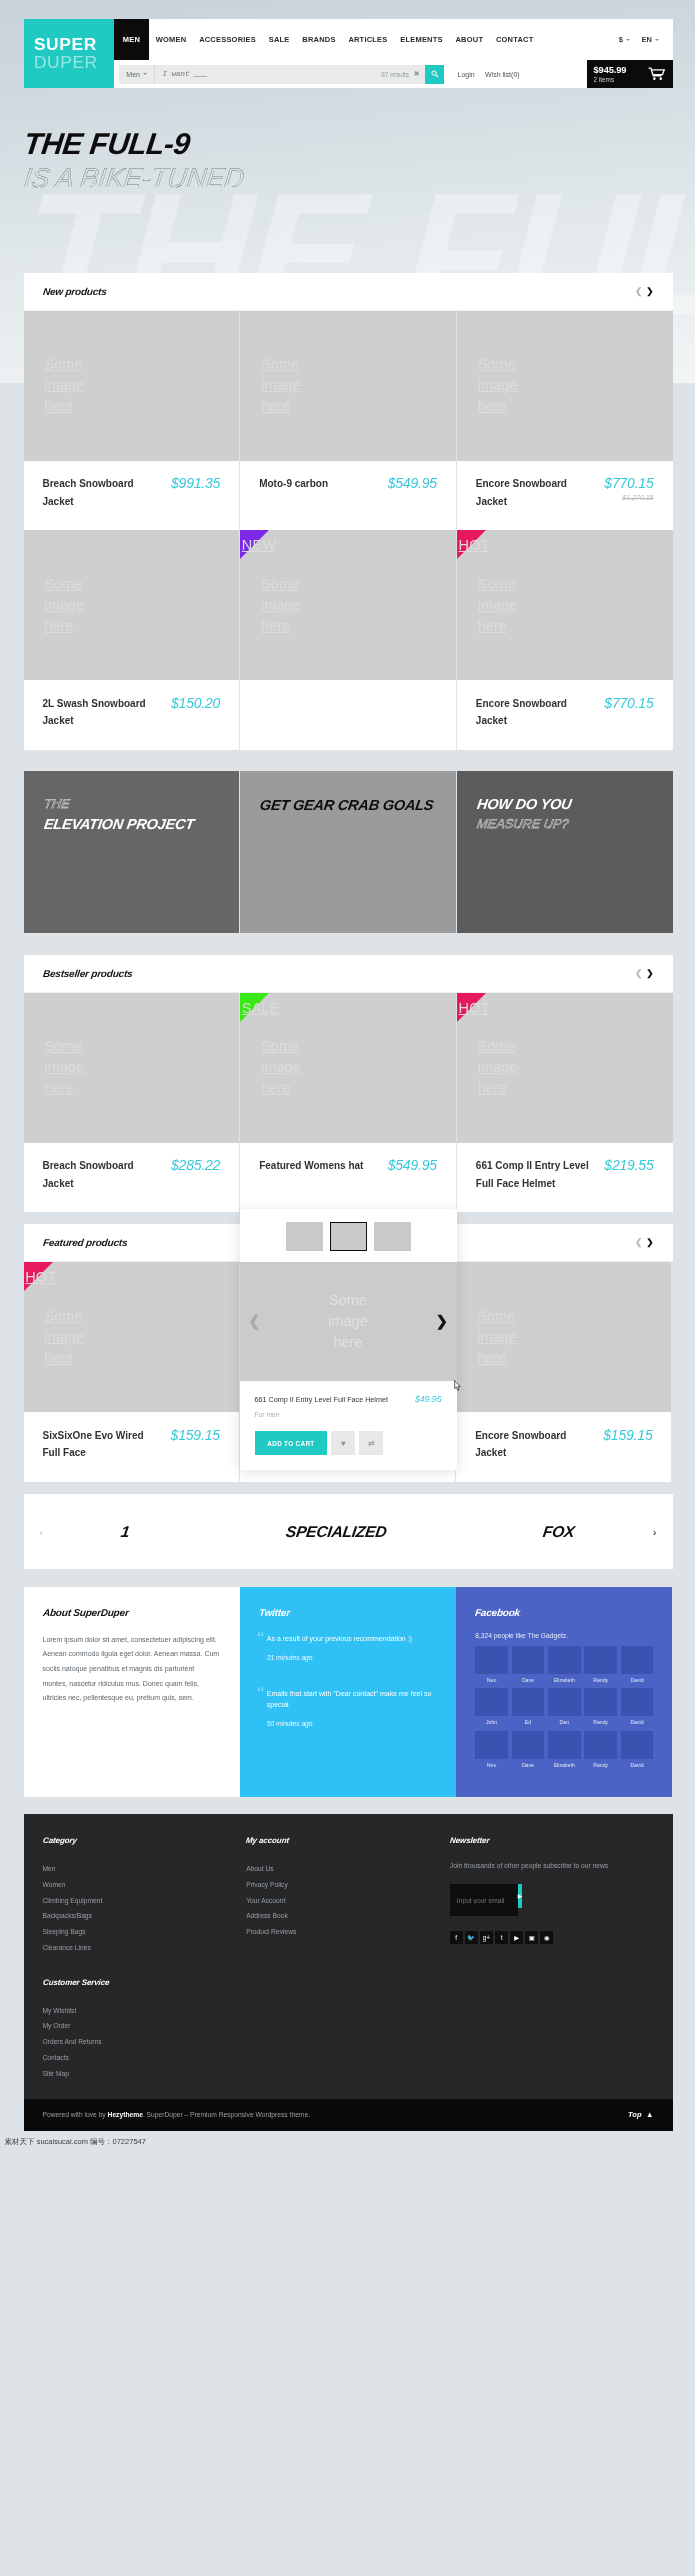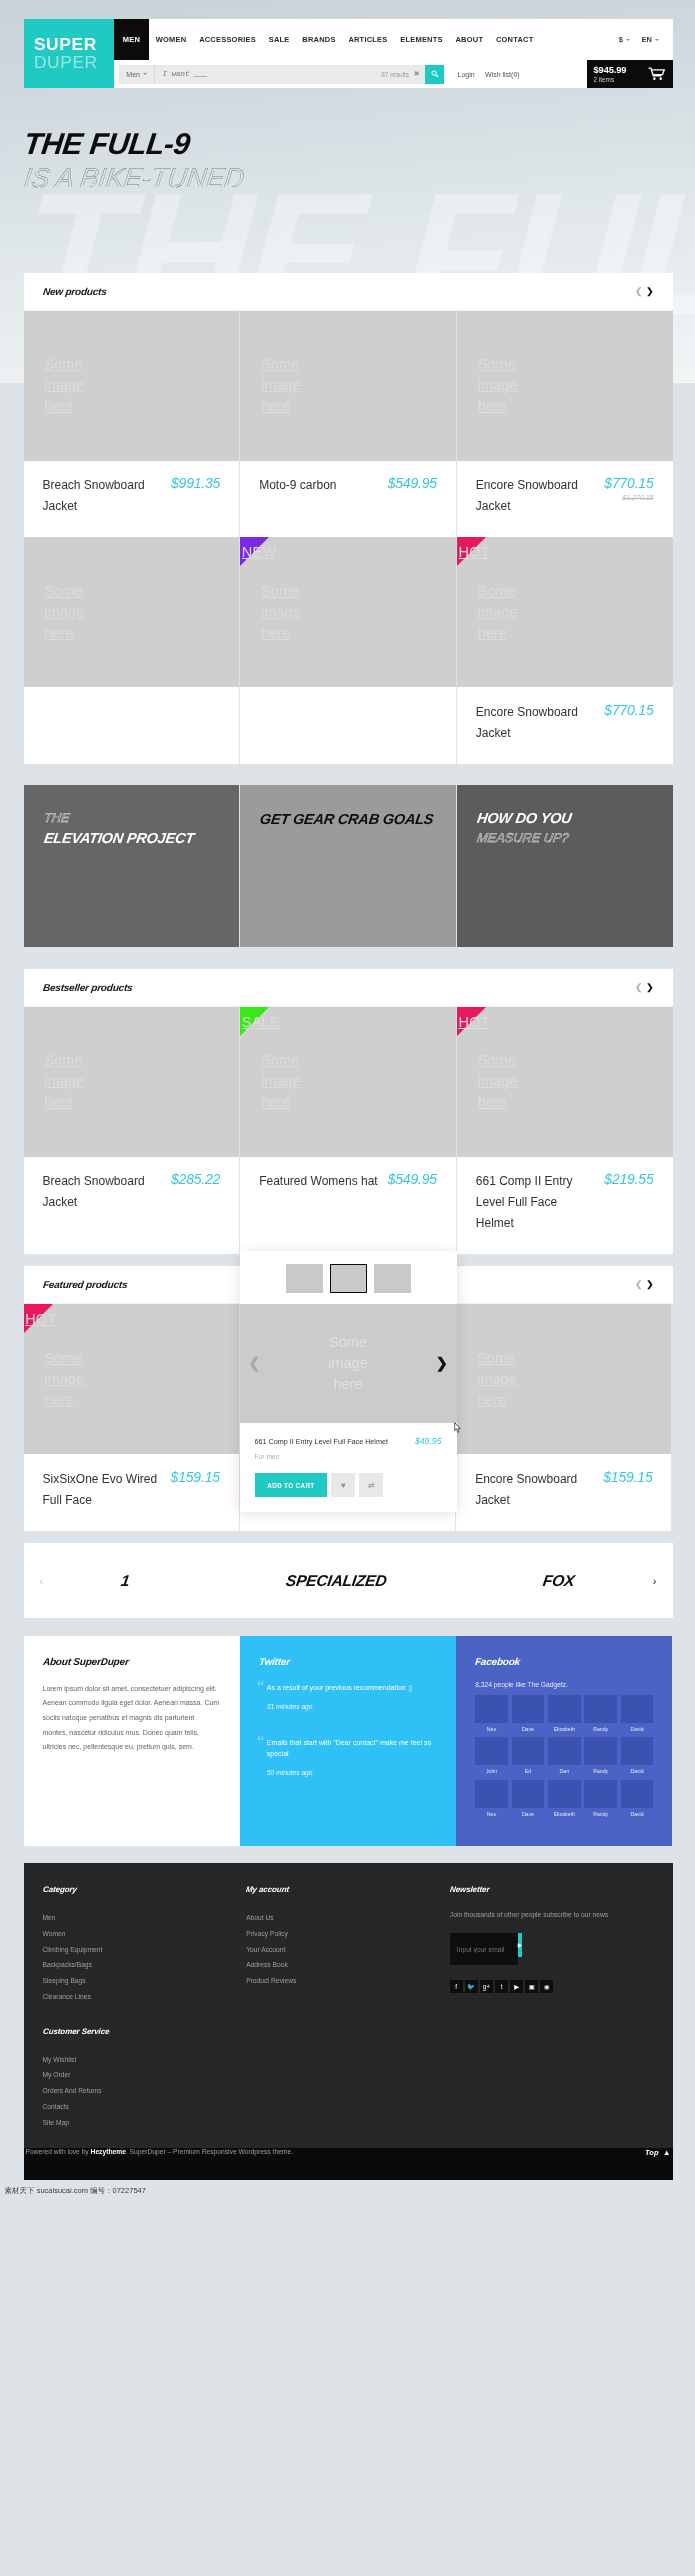--- a/index.html
+++ b/index.html
@@ -216,22 +216,23 @@
   .pimg span {
     display: block; font-size: 14.5px; color: #dcdcdc;
     line-height: 1.45; font-weight: 400; text-decoration: underline;
   }
   .pinfo {
     background: #fff; padding: 14.5px 19px 20px 19px;
     display: flex; align-items: flex-start;
     min-height: 56px;
   }
   .pname {
-    flex: 1; font-size: 12px; color: #2f3336; line-height: 1.75;
+    flex: 1; font-size: 10px; color: #2f3336; line-height: 1.75;
     padding-right: 8px;
+    font-weight: bold;
   }
   .pprice-wrap { text-align: right; }
   .pprice {
     font-size: 14px; font-weight: 400; font-style: italic;
     color: #36c8d8; letter-spacing: -0.2px; white-space: nowrap;
   }
   .pold {
     font-size: 7px; font-style: italic; color: #b5bcc0;
     text-decoration: line-through; margin-top: 2.3px; white-space: nowrap;
   }
@@ -401,22 +402,22 @@
   }
   .socials { display: flex; gap: 2.3px; margin-top: 15px; }
   .soc {
     width: 12.8px; height: 12.8px; background: #0e0e0e;
     display: flex; align-items: center; justify-content: center;
     color: #fff; font-size: 6.4px; cursor: pointer;
   }
   .cs-block { margin-top: 21px; }
   .footer-bottom {
     background: #0a0a0a; width: 649px; margin: 0 auto;
-    height: 32px; display: flex; align-items: flex-start;
-    padding: 0 2px; position: relative; z-index: 2;
+    height: 32px; display: flex; align-items: center;
+    padding: 0 19px; position: relative; z-index: 2;
   }
   .fb-text { font-size: 6.7px; color: #9b9fa2; }
   .fb-text b { color: #fff; }
   .to-top {
     margin-left: auto; display: flex; align-items: center; gap: 4.6px;
     color: #fff; font-size: 7.5px; font-style: italic; font-weight: 700;
     cursor: pointer;
   }
   .watermark-bottom {
     width: 696px; padding: 5.8px 0 0 4.6px;
@@ -555,20 +556,26 @@
   </div>
 </div>
 
 <div class="prow">
   <div class="pcell">
     <div class="pimg">
         <span>Some</span>
         <span>image</span>
         <span>here</span>
       </div>
+    <div class="pinfo">
+      <div class="pname">2L Swash Snowboard Jacket</div>
+      <div class="pprice-wrap">
+        <div class="pprice">$150.20</div>
+      </div>
+    </div>
   </div>
   <div class="pcell">
     <div class="pimg">
       <i class="ribbon new"></i>
       <span class="ribbon-lbl" style="transform:none;top:4.6px;left:1.7px;">NEW</span>
       <span>Some</span>
         <span>image</span>
         <span>here</span>
     </div>
   </div>

